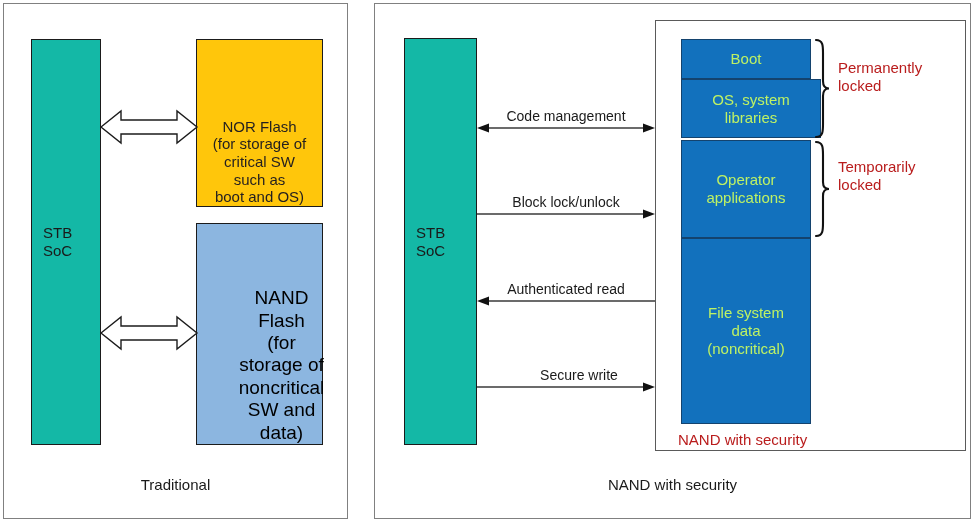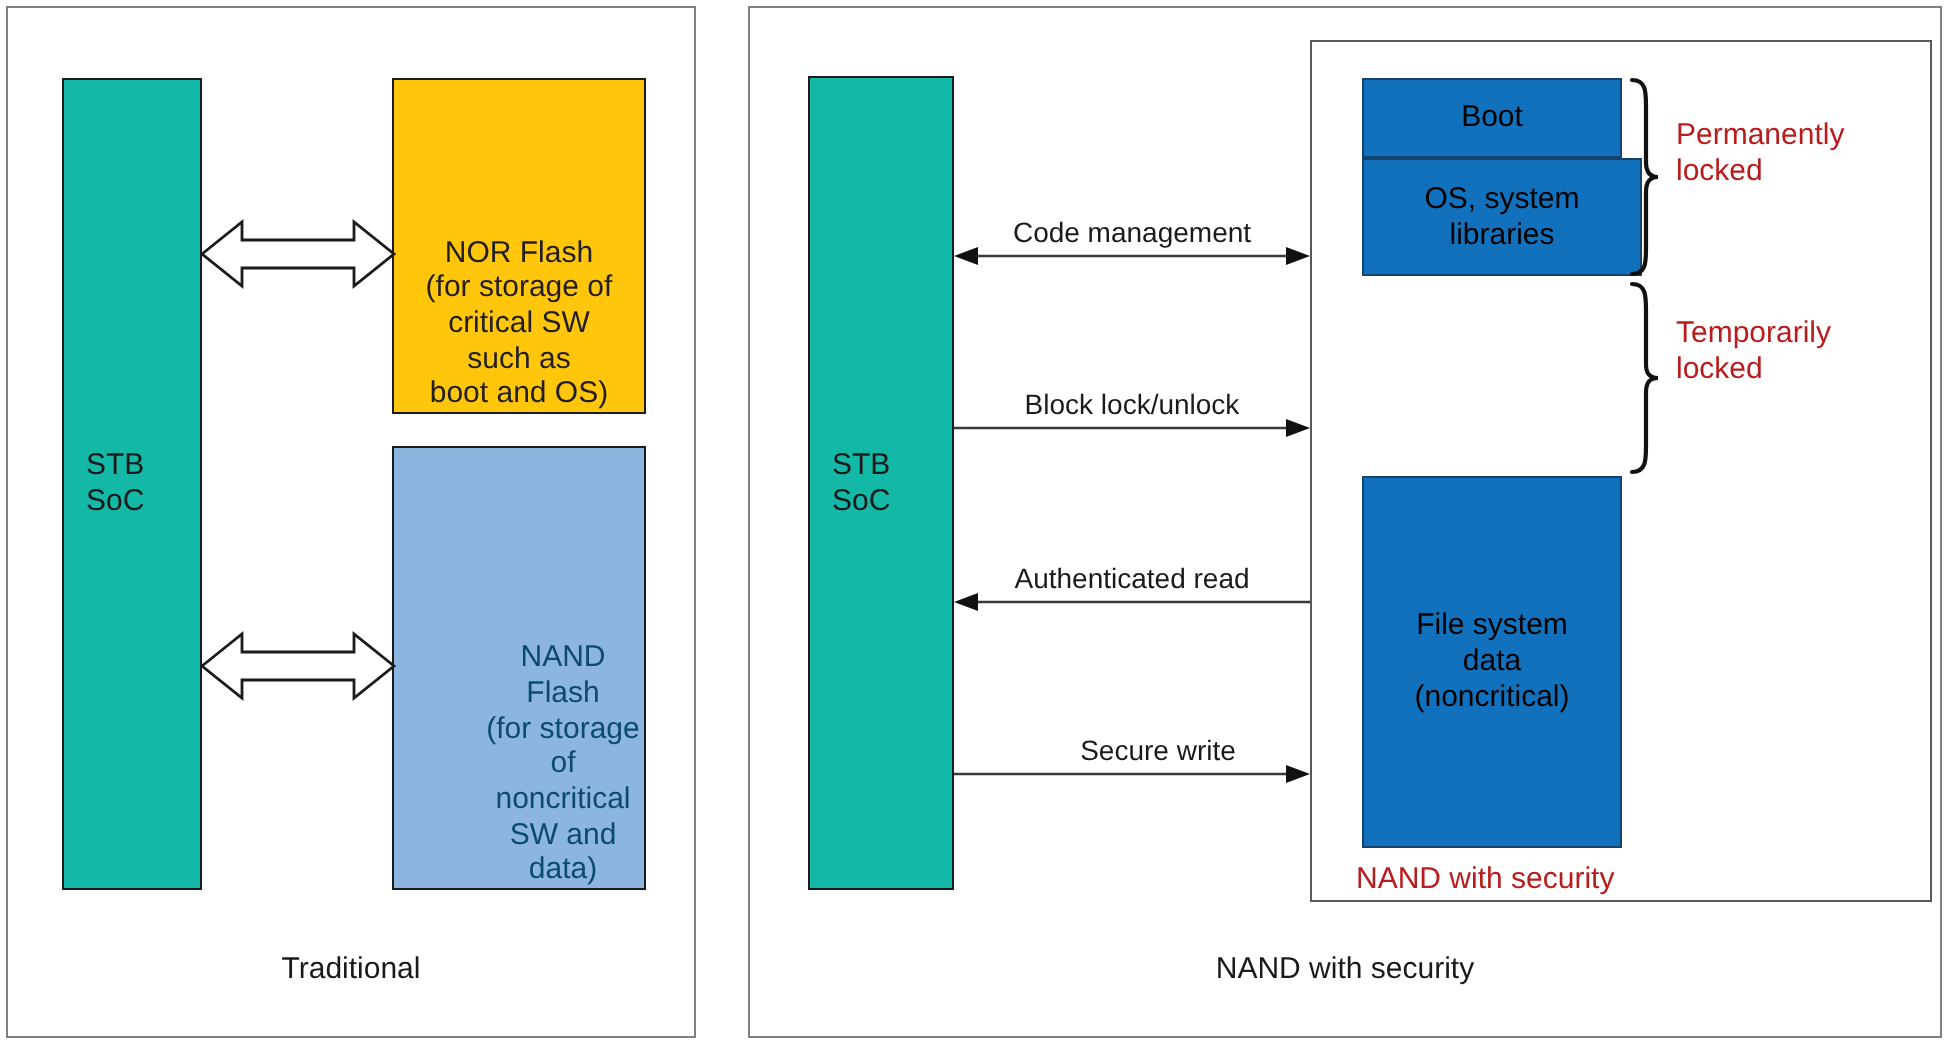--- a/index.html
+++ b/index.html
@@ -47,30 +47,30 @@
     padding-left: 11px;
     text-align: left;
   }
   .box-yellow {
     background: #ffc60b;
     color: #231f20;
     font-size: 15px;
   }
   .box-blue-light {
     background: #8cb6e0;
-    color: #0c4a6e;
-    font-size: 15px;
+    color: #000000;
+    font-size: 19px;
     padding-left: 44px;
   }
   .seg {
     position: absolute;
     box-sizing: border-box;
     background: #1271bd;
     border: 1px solid #14436e;
-    color: #000000;
+    color: #bef264;
     font-size: 15px;
     display: flex;
     align-items: center;
     justify-content: center;
     text-align: center;
     line-height: 1.2;
   }
   .inner-nand {
     position: absolute;
     box-sizing: border-box;
@@ -151,20 +151,24 @@
 
       <div class="seg" style="left:25px; top:18px; width:130px; height:40px;">
         <span>Boot</span>
       </div>
 
       <div class="seg" style="left:25px; top:58px; width:140px; height:59px; white-space:pre-line;">
         <span style="white-space:pre-line;">OS, system
 libraries</span>
       </div>
 
+      <div class="seg" style="left:25px; top:119px; width:130px; height:98px;">
+        <span style="white-space:pre-line;">Operator
+applications</span>
+      </div>
 
       <div class="seg" style="left:25px; top:217px; width:130px; height:186px;">
         <span style="white-space:pre-line;">File system
 data
 (noncritical)</span>
       </div>
 
       <svg class="brace-svg" style="left:158px; top:18px;" width="16" height="99" viewBox="0 0 16 99">
         <path d="M2,1 C9,1 9,7 9,14 L9,42 C9,47 11,49.5 15,49.5 C11,49.5 9,52 9,57 L9,85 C9,92 9,98 2,98" fill="none" stroke="#111111" stroke-width="2.1" stroke-linecap="round"></path>
       </svg>

